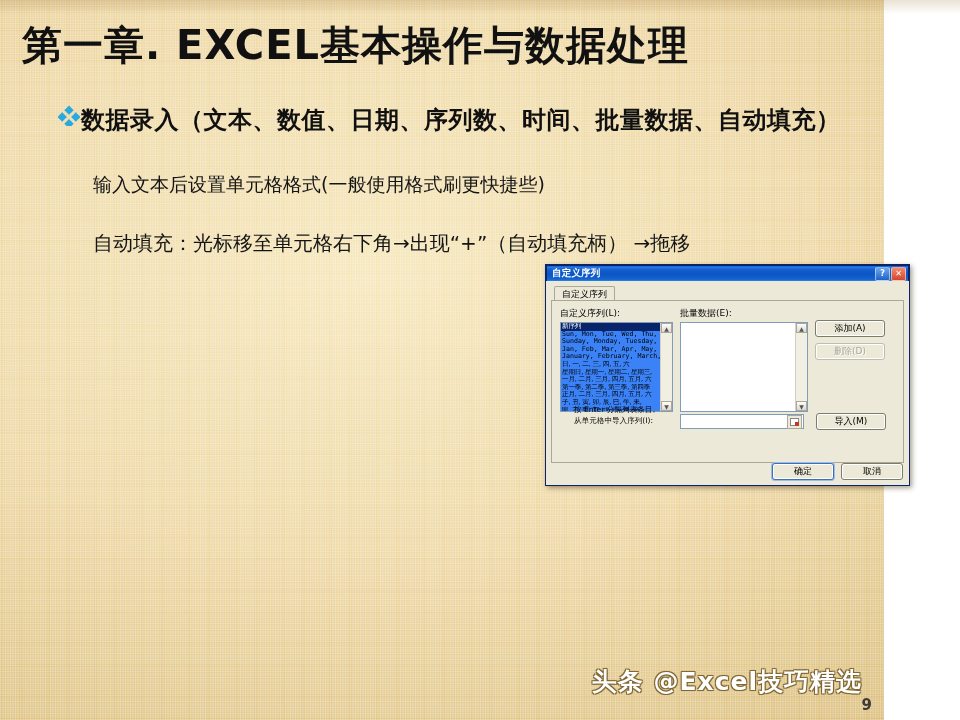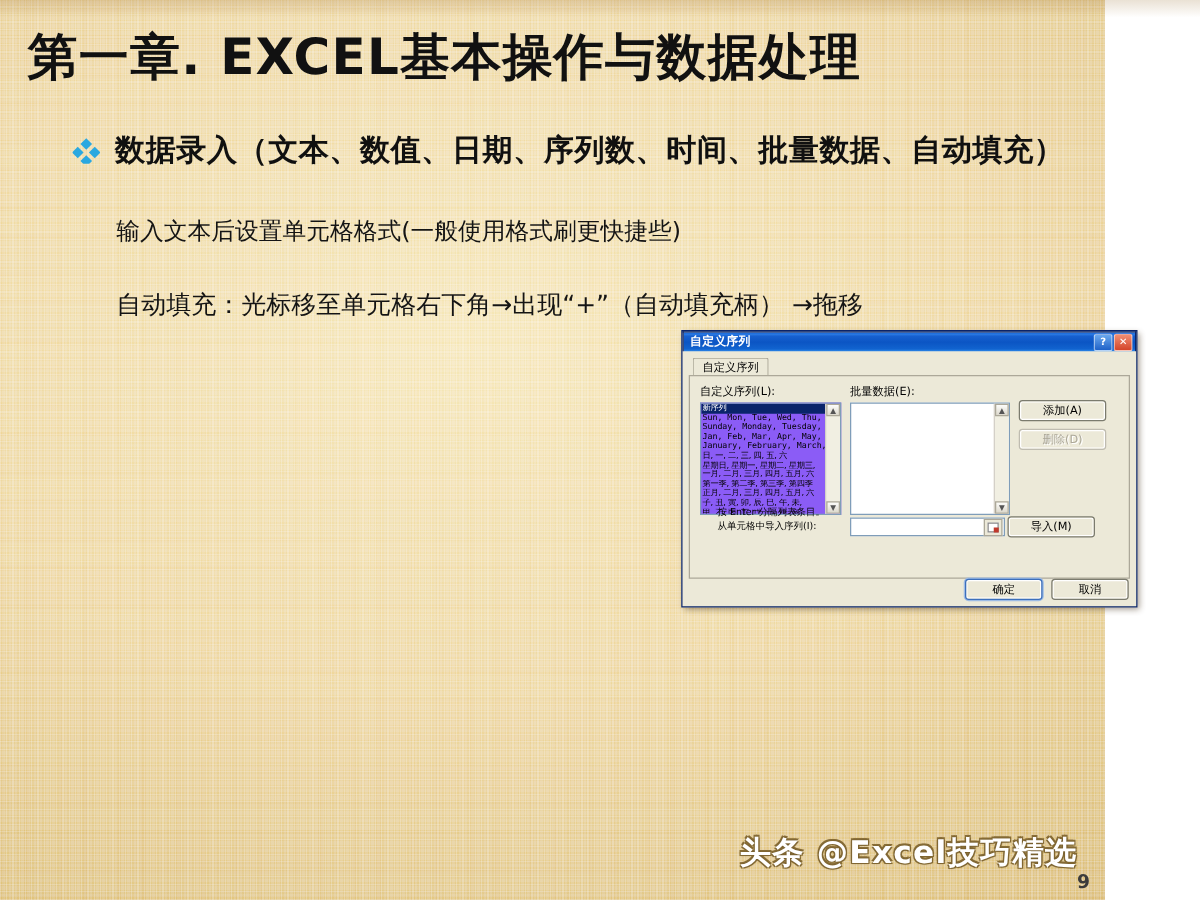--- a/index.html
+++ b/index.html
@@ -48,21 +48,21 @@
 
   
   .title{
     position:absolute;left:22px;top:18px;
     font-family:"DejaVu Sans","Liberation Sans",sans-serif;
     font-size:40px;font-weight:700;color:#111;letter-spacing:1px;
     white-space:nowrap;
   }
 
   
-  .bulletrow{position:absolute;left:58px;top:104px;display:flex;align-items:center;gap:12px;white-space:nowrap;}
+  .bulletrow{position:absolute;left:58px;top:104px;display:flex;align-items:flex-start;gap:1px;white-space:nowrap;}
   .diamond-bullet{width:22px;height:22px;flex:0 0 22px;position:relative;}
   .bulletrow .btext{
     font-size:24px;font-weight:700;color:#101010;
     font-family:"DejaVu Sans","Liberation Sans",sans-serif;letter-spacing:.5px;
   }
 
   
   .line{
     position:absolute;color:#141414;white-space:nowrap;
     font-family:"DejaVu Sans","Liberation Sans",sans-serif;
@@ -128,21 +128,21 @@
     margin-top:-1px;padding:6px 8px 8px 8px;height:163px;box-sizing:border-box;position:relative;
   }
 
   .xp-lbl{font-size:9px;color:#000;margin-bottom:2px;display:block;}
   .xp-cols{display:flex;gap:7px;}
   .col-a{width:113px;}
   .col-b{width:128px;}
   .col-c{width:72px;padding-top:13px;}
 
   .xp-listbox{
-    width:113px;height:90px;background:#8b5cf6;border:1px solid #7f9db9;
+    width:113px;height:90px;background:#3b82f6;border:1px solid #7f9db9;
     box-sizing:border-box;position:relative;overflow:hidden;display:flex;
   }
   .xp-listinner{flex:1;overflow:hidden;padding:0;}
   .xp-li{
     font-family:"DejaVu Sans Mono","Liberation Mono",monospace;
     font-size:6.6px;line-height:7.6px;white-space:nowrap;overflow:hidden;
     padding-left:1px;color:#000;
   }
   .xp-li.sel{background:#0a246a;color:#fff;}
   .xp-li.cjk{font-family:"DejaVu Sans","Liberation Sans",sans-serif;font-size:6.6px;letter-spacing:-.2px;}
@@ -168,21 +168,21 @@
     border:1px solid #7b7b6e;border-radius:3px;box-sizing:border-box;
     display:flex;align-items:center;justify-content:center;margin-bottom:6px;
     box-shadow:inset 0 0 0 1px #fff;color:#000;
   }
   .xp-btn.disabled{color:#aca899;text-shadow:1px 1px 0 #fff;border-color:#bfbcb0;}
 
   .xp-hint{
     position:absolute;left:22px;top:103px;font-size:7.6px;line-height:11px;color:#000;
     font-family:"DejaVu Sans","Liberation Sans",sans-serif;
   }
-  .xp-importrow{position:absolute;left:128px;top:112px;display:flex;align-items:center;gap:2px;}
+  .xp-importrow{position:absolute;left:128px;top:112px;display:flex;align-items:center;gap:12px;}
   .xp-input{
     width:124px;height:15px;background:#fff;border:1px solid #7f9db9;box-sizing:border-box;
     display:flex;align-items:center;justify-content:flex-end;padding-right:1px;
   }
   .xp-picker{
     width:13px;height:12px;border:1px solid #aca899;background:#ece9d8;
     display:flex;align-items:center;justify-content:center;
   }
   .xp-picker i{display:block;width:7px;height:6px;background:#fff;border:1px solid #888;position:relative;}
   .xp-picker i:after{content:"";position:absolute;right:-1px;bottom:-1px;width:4px;height:4px;background:#c0392b;}

